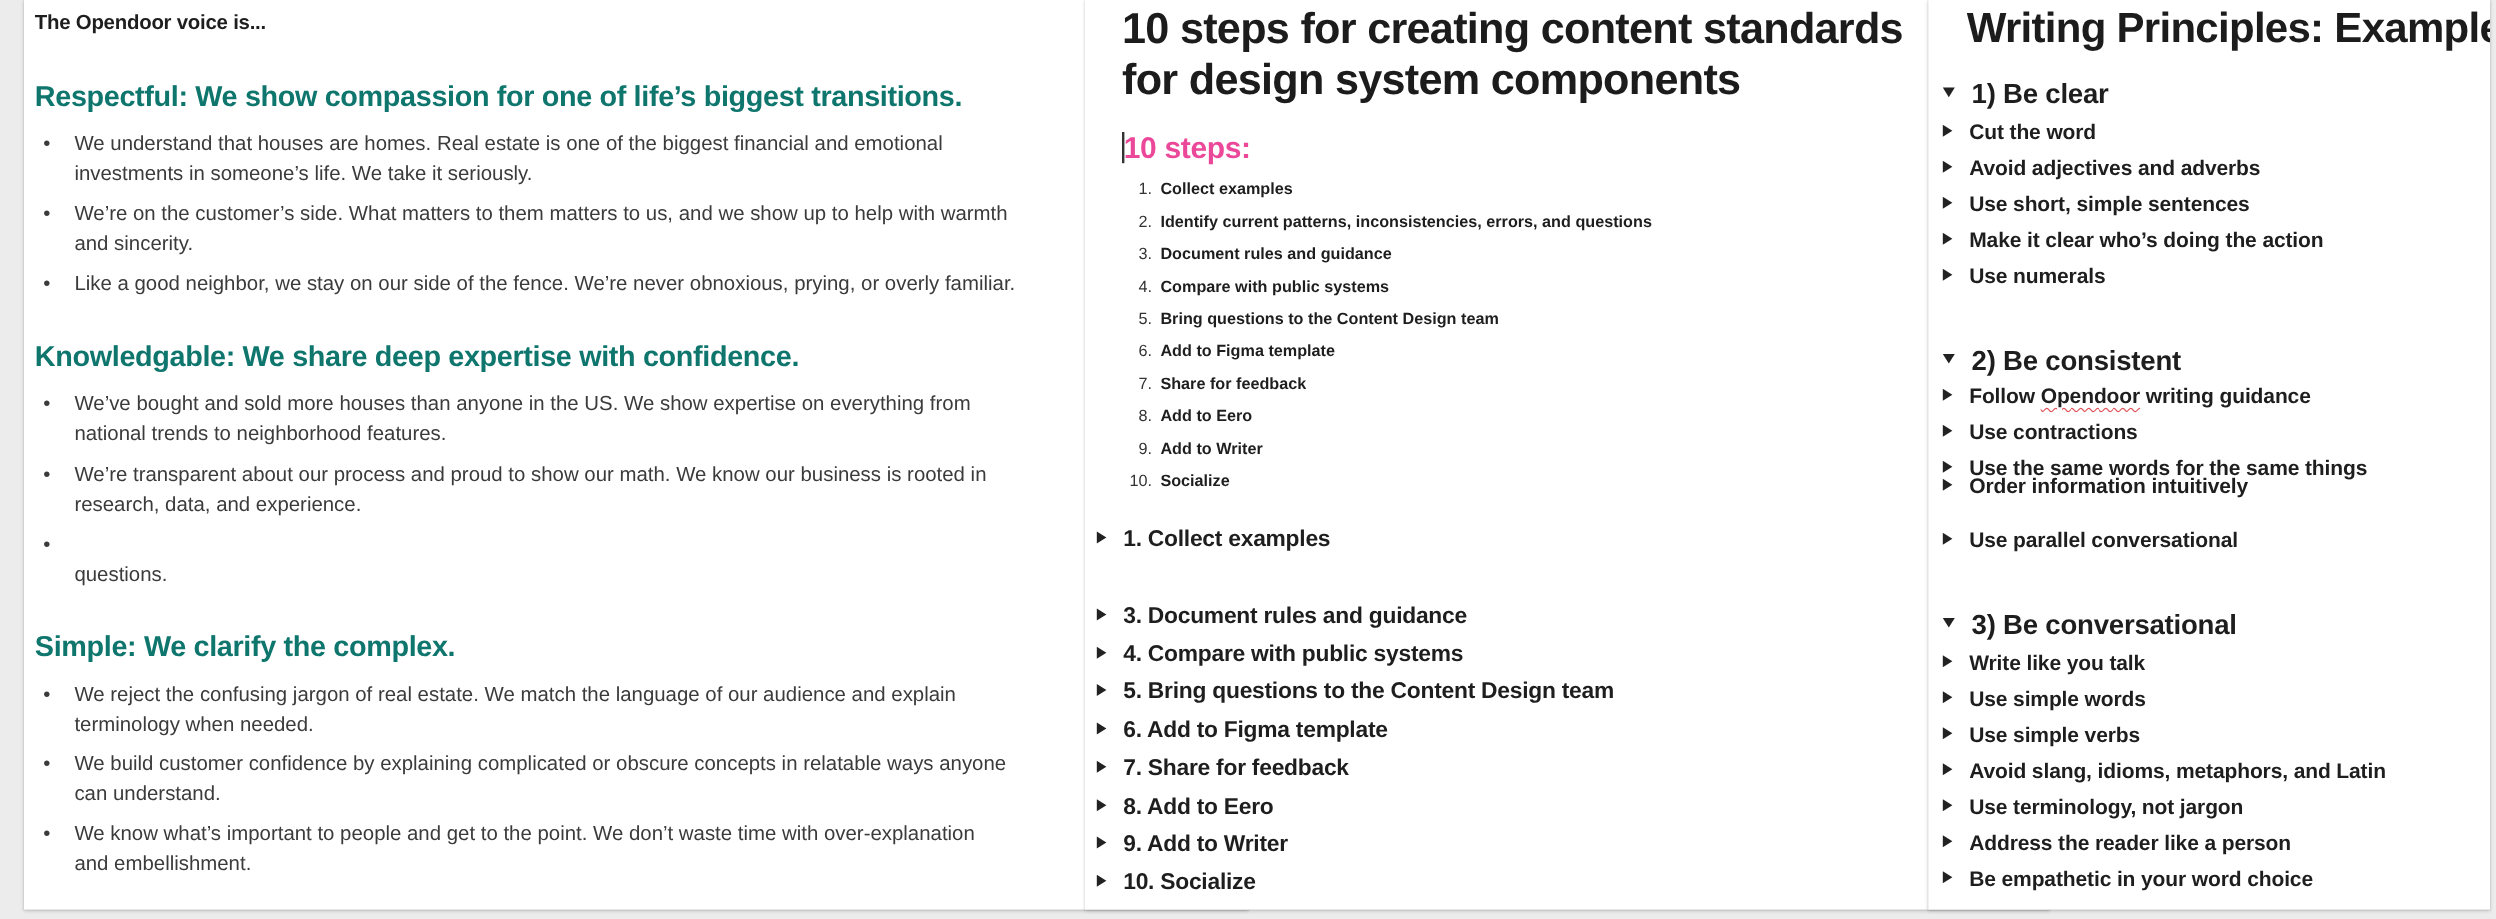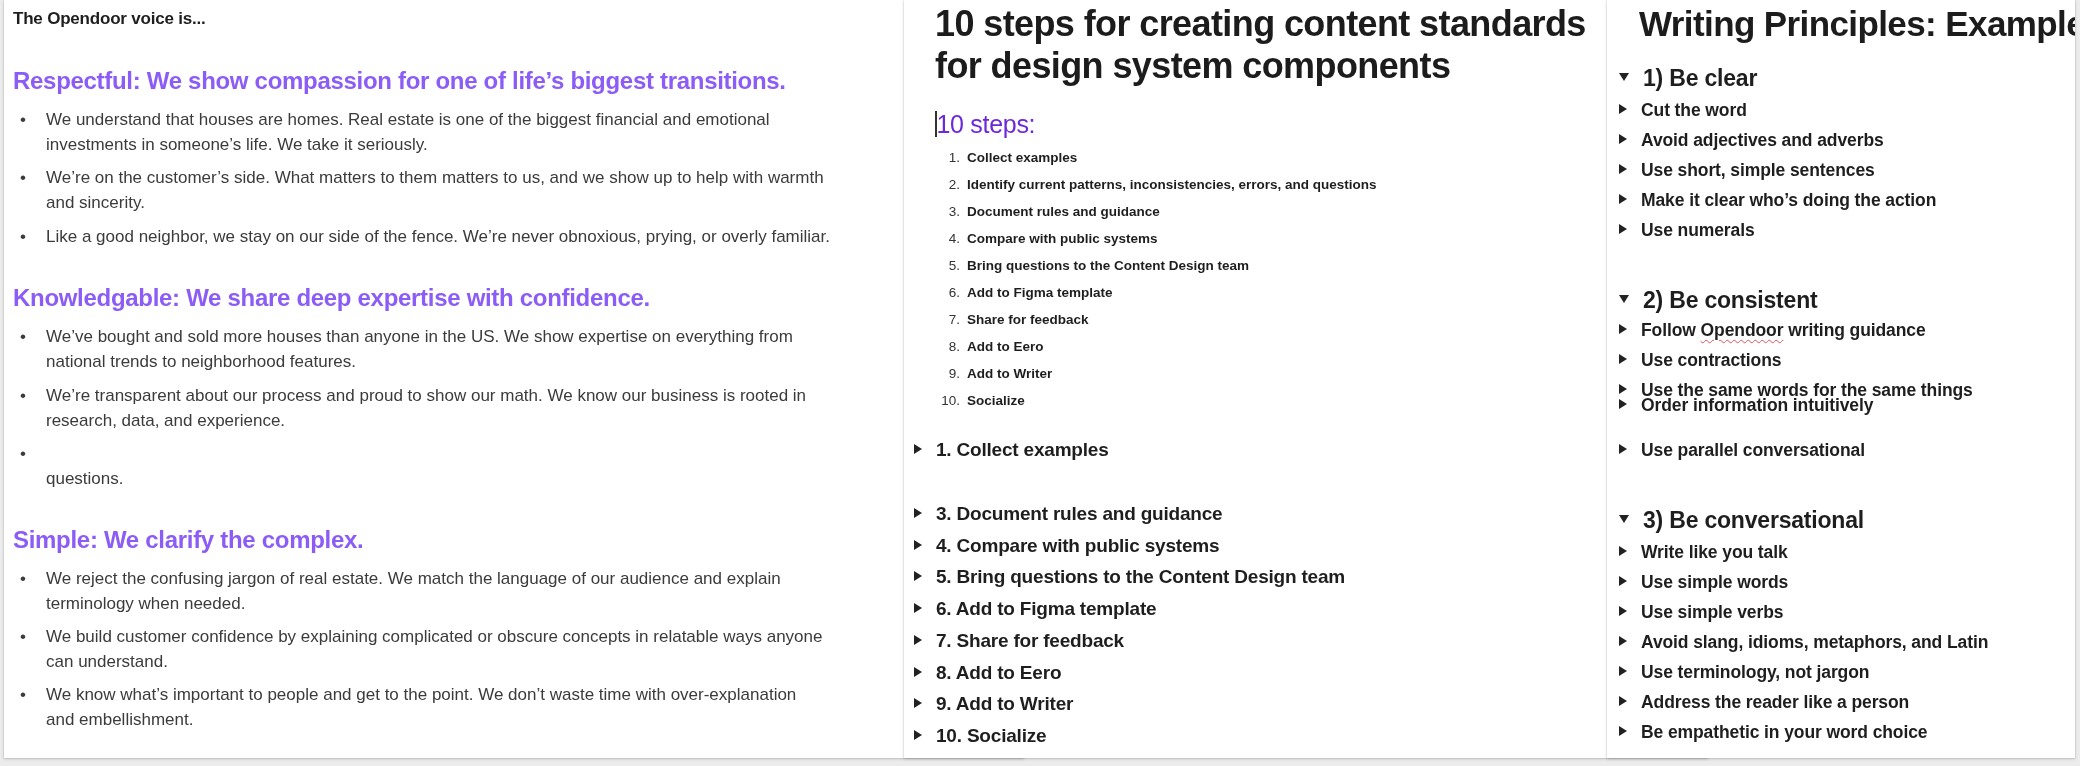--- a/index.html
+++ b/index.html
@@ -3,36 +3,36 @@
 <meta charset="utf-8">
 <style>
   * { box-sizing: border-box; margin: 0; padding: 0; }
   html, body { width: 2080px; height: 766px; overflow: hidden; background: #ececec; }
   body { position: relative; font-family: "Liberation Sans", "DejaVu Sans", sans-serif; color: #1f1f1f; }
   .panel {
     position: absolute; top: 0; height: 758px; background: #ffffff;
     box-shadow: 0 1px 3px rgba(0,0,0,0.18), 0 0 0 1px rgba(0,0,0,0.04);
     overflow: hidden;
   }
-  #p1 { left: 4px; width: 1020px; }
+  #p1 { left: 20px; width: 1020px; }
   #p2 { left: 904px; width: 804px; }
   #p3 { left: 1607px; width: 468px; }
 
   .abs { position: absolute; white-space: nowrap; }
 
   
   .intro { left: 9px; top: 9px; font-size: 17px; font-weight: bold; color: #1e1e1e; letter-spacing: -0.2px; }
-  .h2 { left: 9px; font-size: 24px; font-weight: bold; color: #8b5cf6; letter-spacing: -0.3px; line-height: 30px; }
+  .h2 { left: 9px; font-size: 24px; font-weight: bold; color: #0f766e; letter-spacing: -0.3px; line-height: 30px; }
   .bullet { left: 16px; font-size: 17px; color: #3b3b3b; line-height: 25px; }
   .bullet .dot { position: absolute; left: 0; top: 0; width: 10px; }
   .bullet .txt { position: absolute; left: 26px; top: 0; white-space: nowrap; }
 
   
   .title { left: 31px; font-size: 36px; font-weight: bold; color: #1c1c1c; letter-spacing: -0.6px; line-height: 42px; }
-  .steps-h { left: 31px; top: 108px; font-size: 25px; font-weight: normal; color: #6d28d9; letter-spacing: -0.3px; line-height: 32px; }
+  .steps-h { left: 31px; top: 108px; font-size: 25px; font-weight: bold; color: #ec4899; letter-spacing: -0.3px; line-height: 32px; }
   .cursor { display: inline-block; width: 1.5px; height: 26px; background: #333; vertical-align: -4px; margin-right: 0px; }
   .num-item { left: 33px; font-size: 13.5px; font-weight: bold; color: #1e1e1e; line-height: 18px; }
   .num-item .n { display: inline-block; width: 23px; text-align: right; font-weight: normal; color: #333; margin-right: 7px; }
   .toggle { left: 10px; font-size: 19px; font-weight: bold; color: #1e1e1e; line-height: 24px; letter-spacing: -0.2px; }
   .tri { display: inline-block; width: 0; height: 0; border-top: 5px solid transparent; border-bottom: 5px solid transparent; border-left: 8px solid #222; margin-right: 14px; vertical-align: 2px; }
   .tri-down { display: inline-block; width: 0; height: 0; border-left: 5px solid transparent; border-right: 5px solid transparent; border-top: 8px solid #222; margin-right: 14px; vertical-align: 5px; }
 
   
   .title3 { left: 32px; top: 4px; font-size: 35px; font-weight: bold; color: #1c1c1c; letter-spacing: -0.6px; line-height: 40px; }
   .sec { left: 12px; font-size: 23px; font-weight: bold; color: #1e1e1e; line-height: 28px; letter-spacing: -0.2px; }

